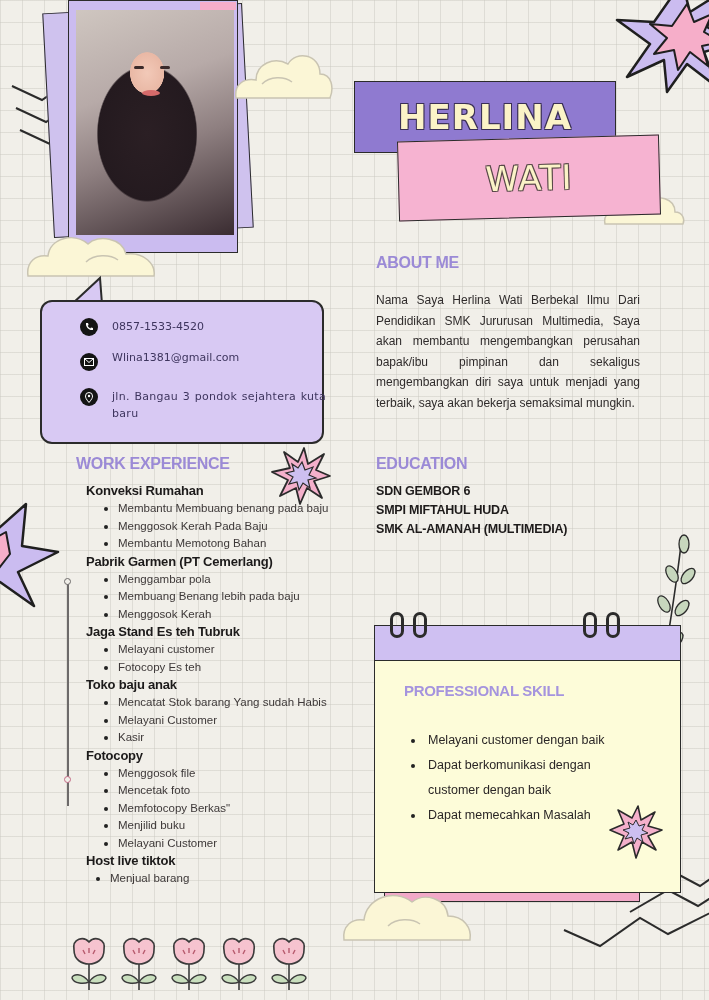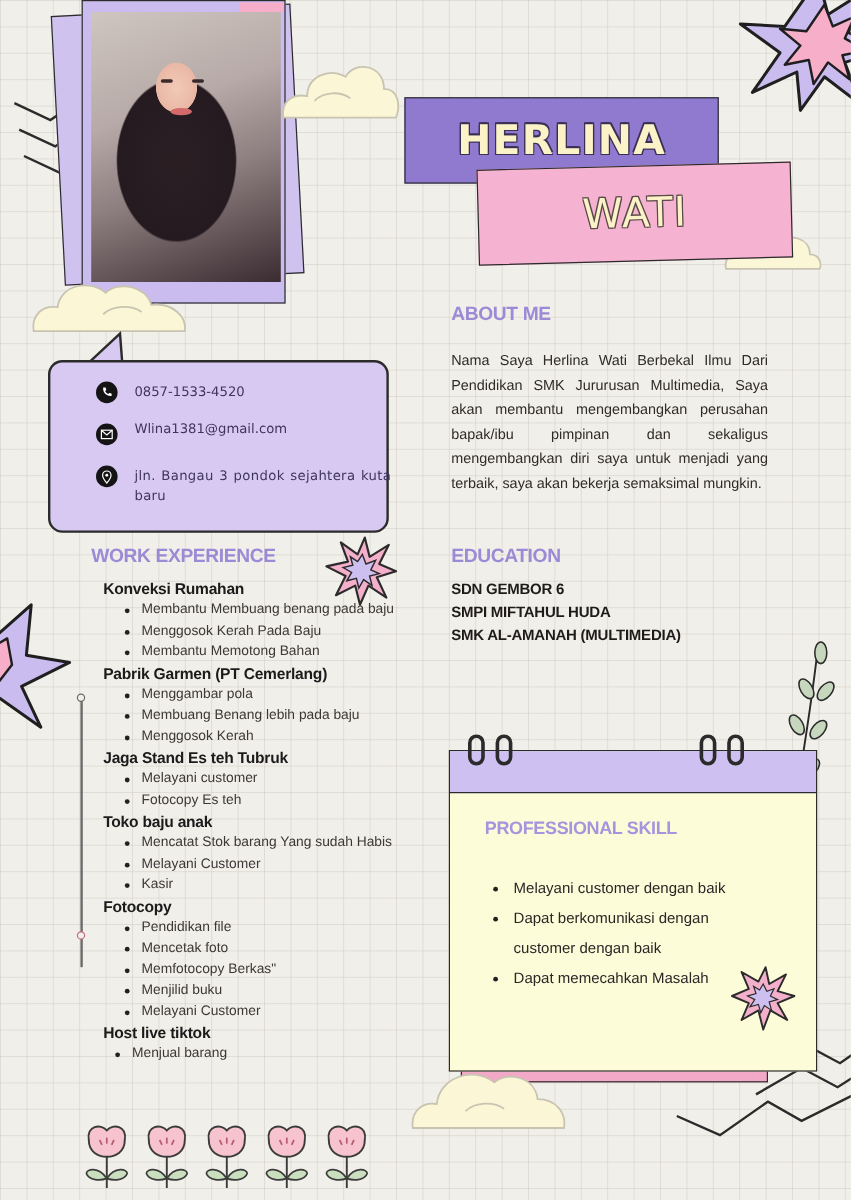--- a/index.html
+++ b/index.html
@@ -34,21 +34,21 @@
       radial-gradient(ellipse 28px 34px at 45% 28%, #f2c9b8 0%, #e9b8a5 60%, transparent 62%),
       radial-gradient(ellipse 70px 95px at 45% 55%, #2b1f24 0%, #241a1f 70%, transparent 72%),
       linear-gradient(160deg, #cfc6c0 0%, #b7aaa8 35%, #8e7f80 60%, #3a2c31 100%);
     overflow: hidden;
   }
   .photo .mouth { position:absolute; left: 66px; top: 80px; width: 18px; height: 6px; border-radius: 50%; background:#d56a6a; }
   .photo .eye { position:absolute; top: 56px; width: 10px; height: 3px; background:#3a2a2a; border-radius: 2px; }
 
   
   .name-first {
-    left: 337px; top: 81px; width: 262px; height: 72px;
+    left: 354px; top: 81px; width: 262px; height: 72px;
     background: #8f7ad0; border: 1.5px solid #2b2b2b;
     display: flex; align-items: center; justify-content: center;
   }
   .name-first span {
     font-family: "DejaVu Sans", sans-serif; font-weight: bold; font-size: 34px;
     color: #fbf3c7; letter-spacing: 1px;
     text-shadow: -1px -1px 0 #3a2f55, 1px -1px 0 #3a2f55, -1px 1px 0 #3a2f55, 1px 1px 0 #3a2f55;
   }
   .name-last {
     left: 398px; top: 138px; width: 262px; height: 80px;
@@ -255,21 +255,21 @@
     <div class="job-title">Toko baju anak</div>
     <ul class="job-list">
       <li>Mencatat Stok barang Yang sudah Habis</li>
       <li>Melayani Customer</li>
       <li>Kasir</li>
     </ul>
   </div>
   <div>
     <div class="job-title">Fotocopy</div>
     <ul class="job-list">
-      <li>Pendidikan file</li>
+      <li>Menggosok file</li>
       <li>Mencetak foto</li>
       <li>Memfotocopy Berkas"</li>
       <li>Menjilid buku</li>
       <li>Melayani Customer</li>
     </ul>
   </div>
   <div>
     <div class="job-title">Host live tiktok</div>
     <ul class="job-list" style="padding-left:10px">
       <li>Menjual barang</li>

